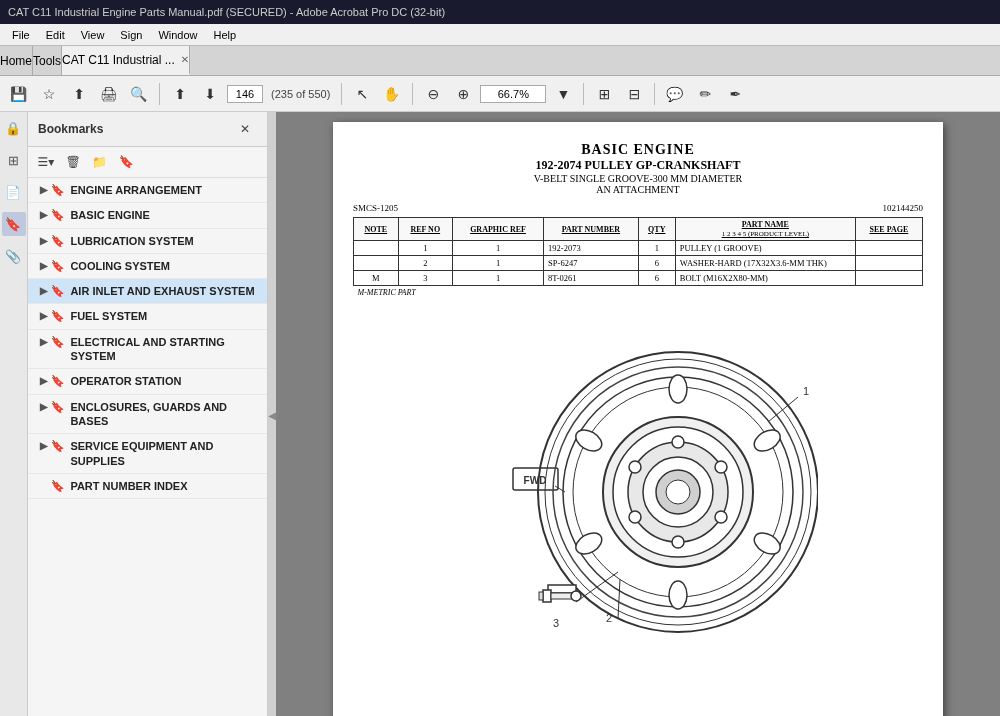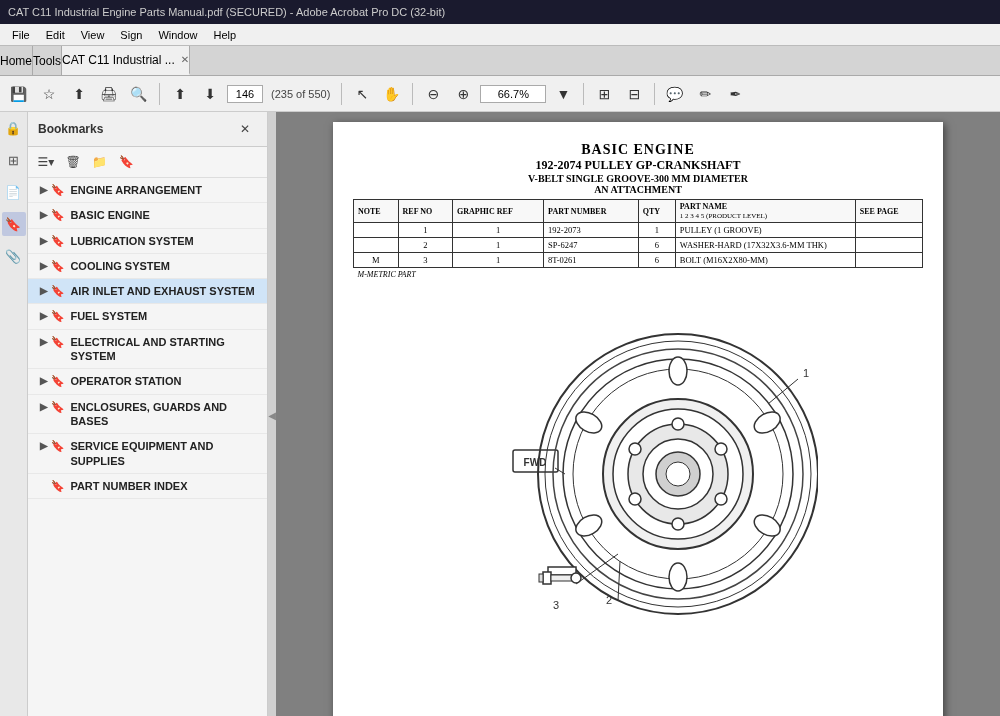--- a/index.html
+++ b/index.html
@@ -255,21 +255,20 @@
       letter-spacing: 1px;
     }
     .pdf-title-sub {
       font-size: 12px;
       font-weight: bold;
       font-family: 'Times New Roman', serif;
     }
     .pdf-title-small {
       font-size: 10px;
       font-family: 'Times New Roman', serif;
-      font-weight: bold;
     }
 
     .pdf-meta-row {
       display: flex;
       justify-content: space-between;
       margin: 8px 0 4px 0;
       font-size: 9px;
       font-family: 'Times New Roman', serif;
     }
 
@@ -280,21 +279,23 @@
       font-size: 8.5px;
       margin-bottom: 8px;
     }
     .pdf-table th, .pdf-table td {
       border: 1px solid #333;
       padding: 2px 4px;
       text-align: left;
     }
     .pdf-table th {
       background: #f8f8f8;
+      text-align: center;
       font-size: 8px;
+      text-decoration: underline;
     }
     .pdf-table .center { text-align: center; }
 
     
     .diagram-area {
       width: 100%;
       margin-top: 8px;
       display: flex;
       justify-content: center;
     }
@@ -453,20 +454,24 @@
   <div class="doc-area">
     <div class="pdf-page">
 
       <div class="pdf-header-center">
         <div class="pdf-title-main">BASIC ENGINE</div>
         <div class="pdf-title-sub">192-2074 PULLEY GP-CRANKSHAFT</div>
         <div class="pdf-title-small">V-BELT SINGLE GROOVE-300 MM DIAMETER</div>
         <div class="pdf-title-small">AN ATTACHMENT</div>
       </div>
 
+      <div class="pdf-meta-row">
+        <span>SMCS-1205</span>
+        <span>102144250</span>
+      </div>
 
       <table class="pdf-table">
         <thead>
           <tr>
             <th>NOTE</th>
             <th>REF NO</th>
             <th>GRAPHIC REF</th>
             <th>PART NUMBER</th>
             <th>QTY</th>
             <th style="width:180px;">

